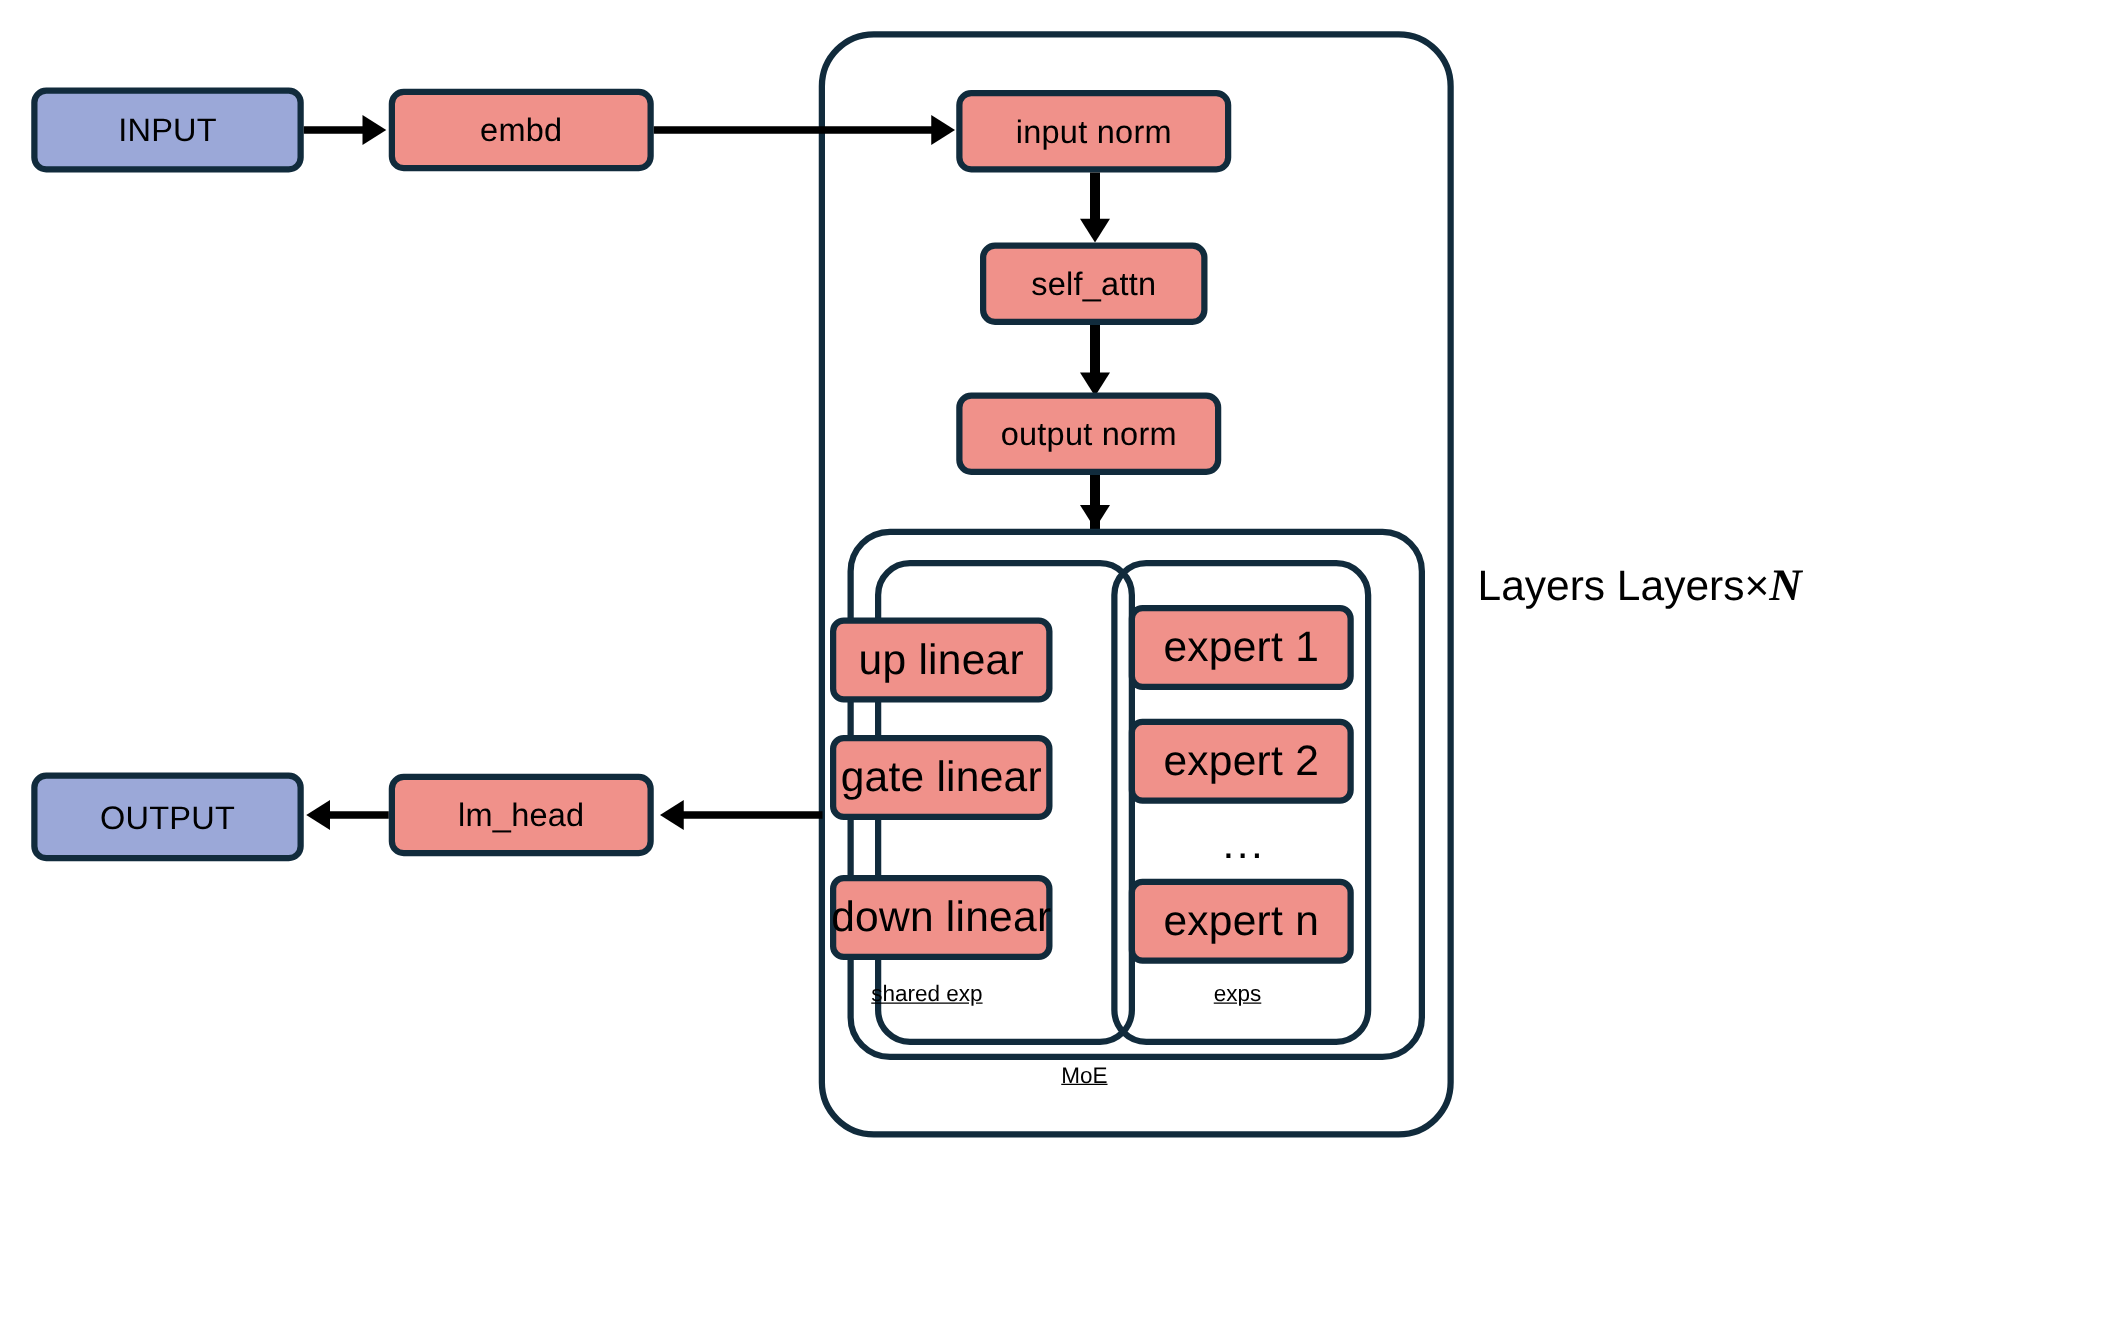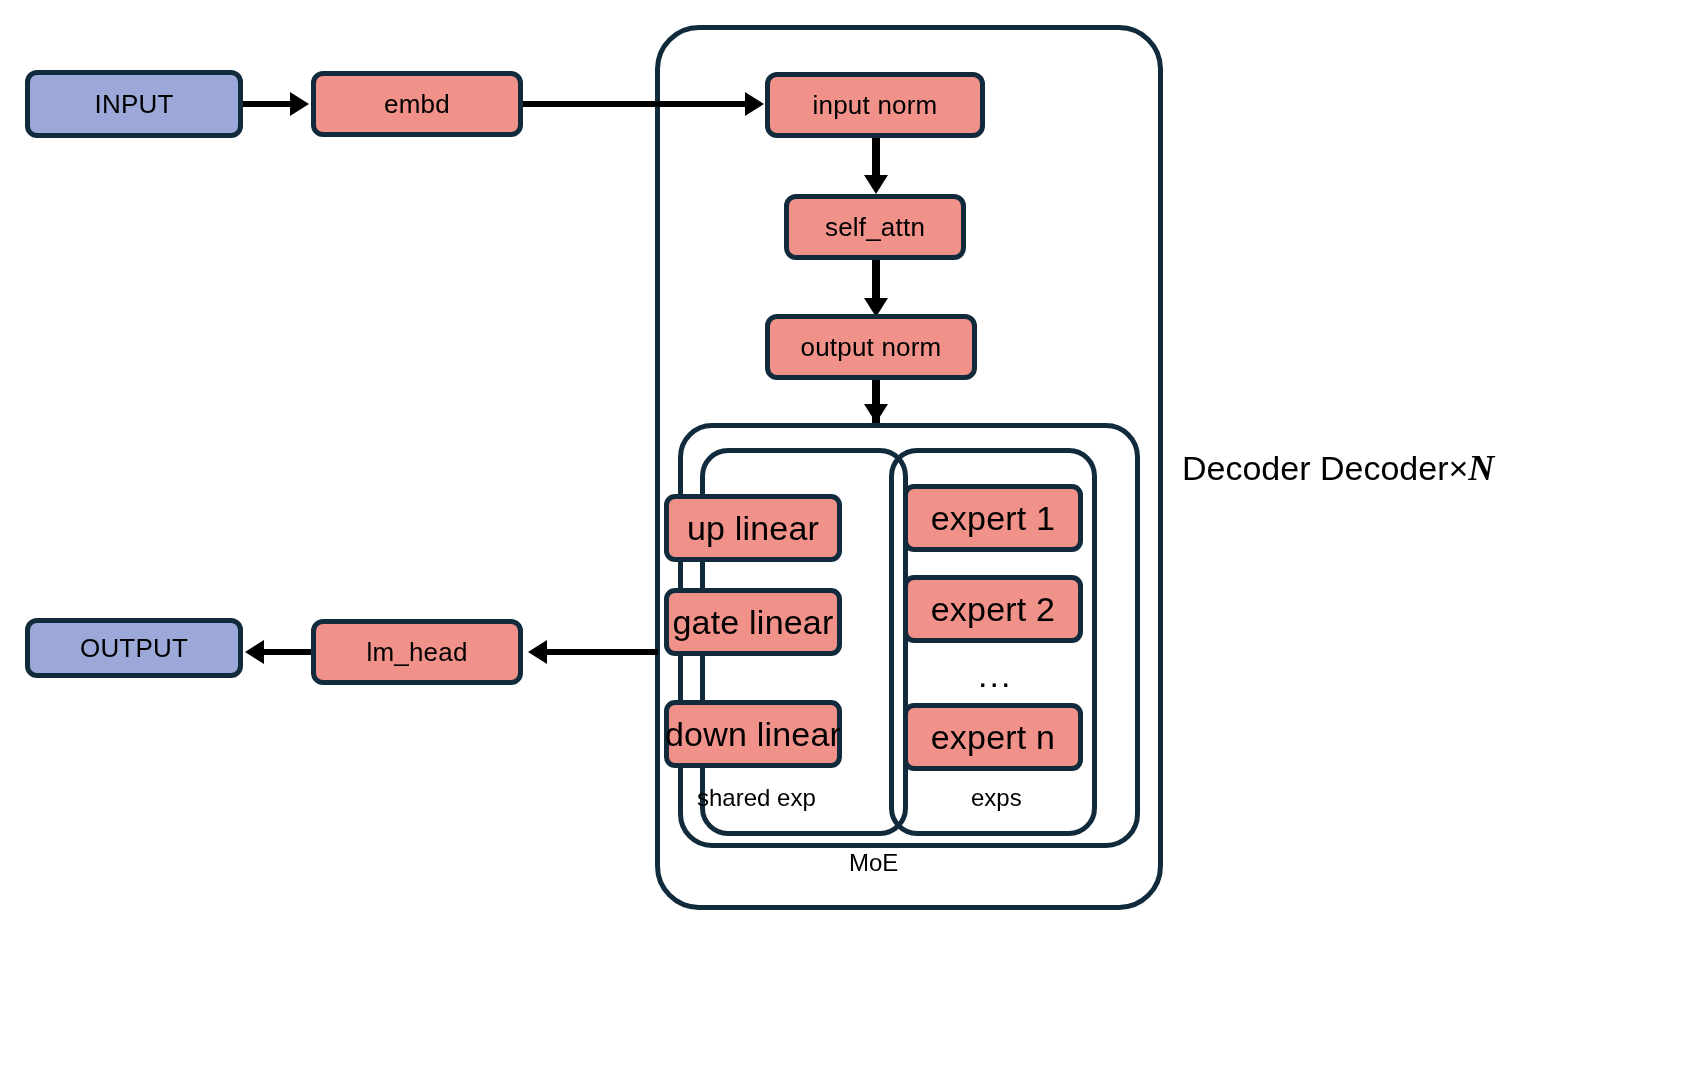--- a/index.html
+++ b/index.html
@@ -69,21 +69,22 @@
   
   .label {
     position: absolute;
     color: #000000;
     font-size: 25px;
     line-height: 1;
     white-space: nowrap;
     user-select: none;
   }
   .label.caption {
-    font-size: 24px;
+    font-size: 18px;
+    text-decoration: underline;
   }
   .label.side-title {
     font-size: 34px;
     color: #000000;
   }
   .label.side-title .nvar {
     font-family: "Liberation Serif", serif;
     font-weight: bold;
     font-style: italic;
     font-size: 36px;
@@ -217,21 +218,21 @@
   <div class="conn h" style="left: 546px; top: 649px; width: 112px; background: rgb(0, 0, 0);"></div>
   <div class="arrowhead left" style="left: 528px; top: 640px; border-right-color: rgb(0, 0, 0);"></div>
 
   <div class="node op" style="left: 311px; top: 619px; width: 212px; height: 66px; background: rgb(240, 145, 138); border-color: rgb(17, 43, 60);">
     <span>lm_head</span>
   </div>
 
   <div class="conn h" style="left: 262px; top: 649px; width: 49px; background: rgb(0, 0, 0);"></div>
   <div class="arrowhead left" style="left: 245px; top: 640px; border-right-color: rgb(0, 0, 0);"></div>
 
-  <div class="node io" style="left: 25px; top: 618px; width: 218px; height: 60px; background: rgb(155, 168, 216); border-color: rgb(17, 43, 60);">
+  <div class="node io" style="left: 25px; top: 618px; width: 218px; height: 71px; background: rgb(155, 168, 216); border-color: rgb(17, 43, 60);">
     <span>OUTPUT</span>
   </div>
 
   <div class="label side-title" style="left:1182px; top:450px;">
-    <span>Decoder Decoder×</span><span class="nvar">N</span>
+    <span>Layers Layers×</span><span class="nvar">N</span>
   </div>
 
 </div>
 
 </body></html>

